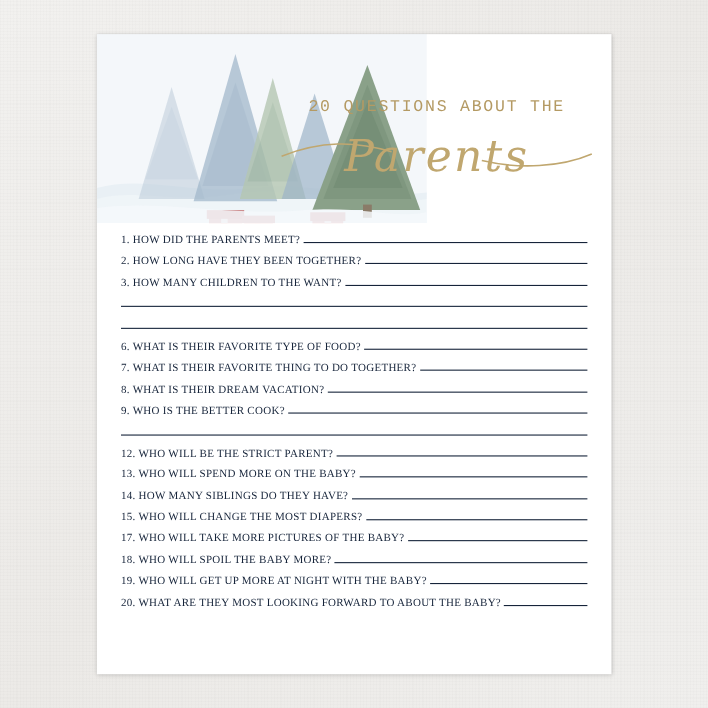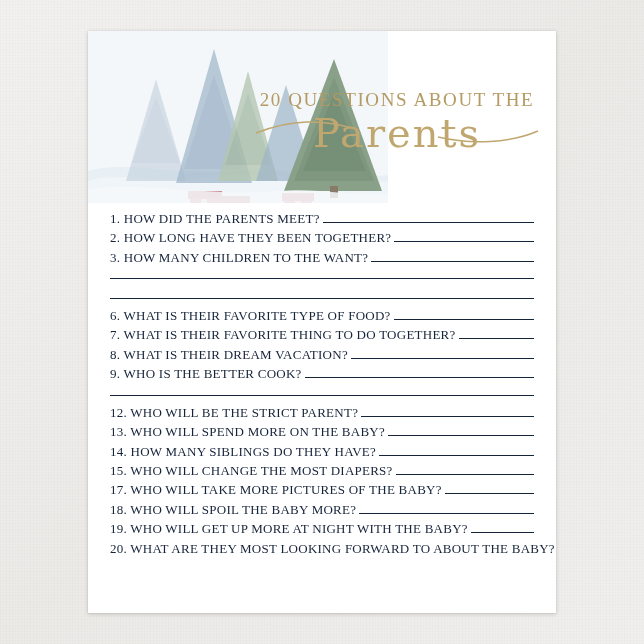--- a/index.html
+++ b/index.html
@@ -49,53 +49,54 @@
 
   .title-block {
     position: absolute;
     right: 14px;
     top: 58px;
     width: 290px;
     text-align: center;
     z-index: 5;
   }
   .title-top {
-    font-family: Liberation Serif, serif;
-    font-size: 19px;
+    font-family: Liberation Mono, monospace;
+    font-size: 15px;
     letter-spacing: 1.6px;
     color: #b49a63;
     font-weight: normal;
     white-space: nowrap;
   }
   .title-script {
     font-family: "DejaVu Serif", serif;
+    font-style: italic;
     font-size: 40px;
     letter-spacing: 2px;
     color: #c0a76f;
-    margin-top: 2px;
+    margin-top: 16px;
     line-height: 1;
   }
   .title-swash {
     position: absolute;
     left: 0;
     right: 0;
     top: 36px;
     height: 34px;
     pointer-events: none;
   }
 
   
   .questions {
     padding: 8px 22px 0 22px;
   }
   .q-row {
     display: flex;
     align-items: baseline;
     font-family: "Liberation Serif", serif;
-    font-size: 13px;
+    font-size: 10px;
     letter-spacing: 0.25px;
     color: #16243a;
     height: 19.4px;
     white-space: nowrap;
   }
   .q-text {
     text-transform: uppercase;
     flex: 0 0 auto;
     padding-right: 3px;
   }

